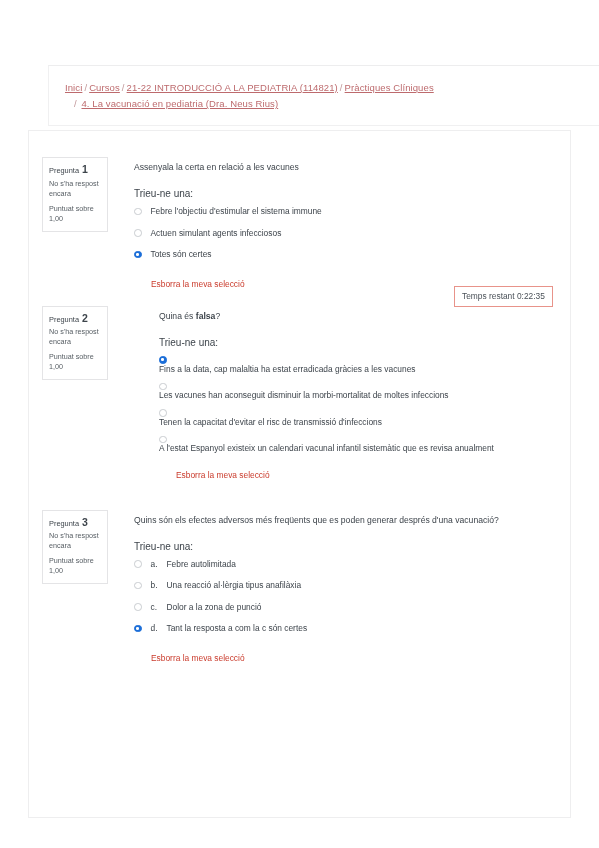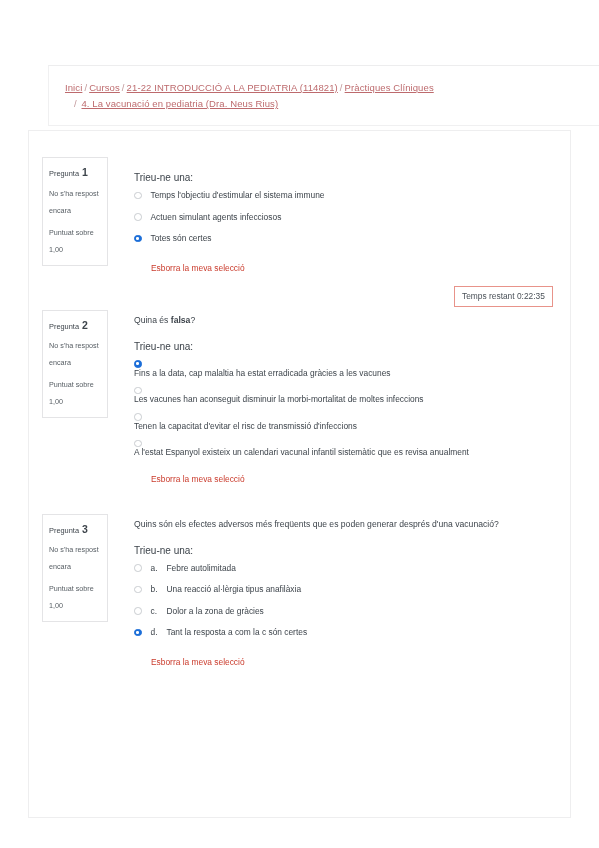--- a/index.html
+++ b/index.html
@@ -72,33 +72,33 @@
   }
 
   
   .question {
     position: relative;
     display: flex;
     align-items: flex-start;
     padding: 0;
   }
   .q1 { margin-top: 26px; }
-  .q2 { margin-top: 35px; }
+  .q2 { margin-top: 15px; gap: 25px; }
   .q3 { margin-top: 28px; }
 
   .qinfo {
     flex: 0 0 auto;
     width: 66px;
     margin-left: 13px;
     box-sizing: border-box;
     border: 1px solid #e4e4e6;
     background: #ffffff;
     padding: 6px 8px 7px 6px;
     font-size: 7.2px;
-    line-height: 17px;
+    line-height: 10px;
     color: #4a5158;
   }
   .qinfo .qno {
     font-size: 7.4px;
     color: #3d444b;
     margin-bottom: 3px;
     white-space: nowrap;
   }
   .qinfo .qno b {
     font-size: 10.5px;
@@ -221,25 +221,25 @@
   </div>
 
   <div class="quiz-container">
     <div id="questions-root">
         <div class="question q1">
           <div class="qinfo">
             <div class="qno">Pregunta <b>1</b></div>
             <div class="qstate">No s'ha respost encara</div>
             <div class="qgrade">Puntuat sobre 1,00</div>
           </div>
-          <div class="qbody"><div class="answer-head">Trieu-ne una:</div><ul class="answers spacing-wide">
-              <li>
-                <span class="radio"></span>
-                <span class="alabel">
-                  <span class="atext">Temps l'objectiu d'estimular el sistema immune</span>
+          <div class="qbody"><p class="qtext">Assenyala la certa en relació a les vacunes</p><div class="answer-head">Trieu-ne una:</div><ul class="answers spacing-wide">
+              <li>
+                <span class="radio"></span>
+                <span class="alabel">
+                  <span class="atext">Febre l'objectiu d'estimular el sistema immune</span>
                 </span>
               </li>
               <li>
                 <span class="radio"></span>
                 <span class="alabel">
                   <span class="atext">Actuen simulant agents infecciosos</span>
                 </span>
               </li>
               <li>
                 <span class="radio checked"></span>
@@ -300,21 +300,21 @@
                 <span class="radio"></span>
                 <span class="alabel">
                   <span class="aletter">b.</span>
                   <span class="atext">Una reacció al·lèrgia tipus anafilàxia</span>
                 </span>
               </li>
               <li>
                 <span class="radio"></span>
                 <span class="alabel">
                   <span class="aletter">c.</span>
-                  <span class="atext">Dolor a la zona de gràcies</span>
+                  <span class="atext">Dolor a la zona de punció</span>
                 </span>
               </li>
               <li>
                 <span class="radio checked"></span>
                 <span class="alabel">
                   <span class="aletter">d.</span>
                   <span class="atext">Tant la resposta a com la c són certes</span>
                 </span>
               </li>
             </ul><a class="clear-link" href="#">Esborra la meva selecció</a></div>

